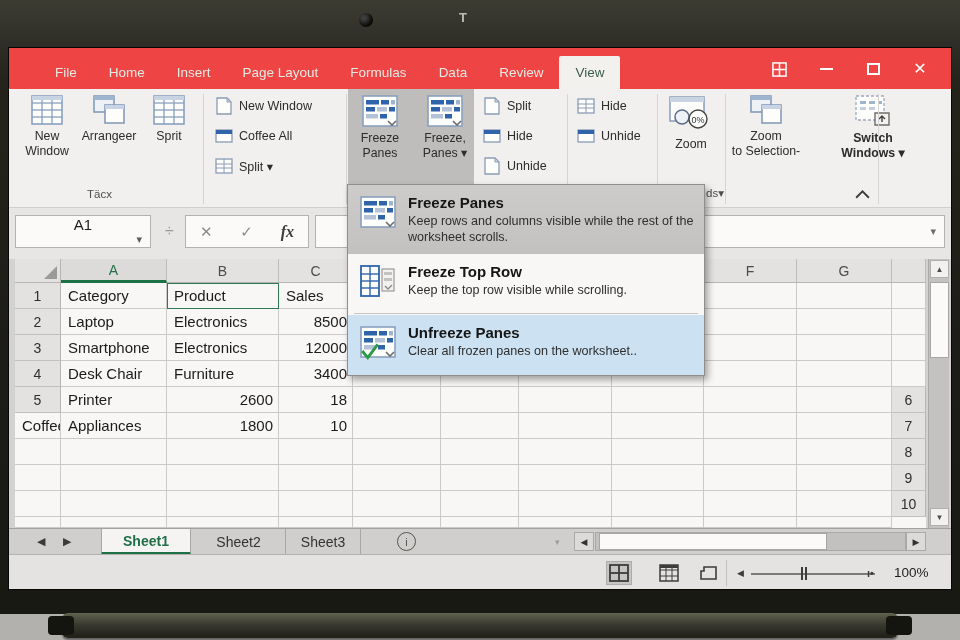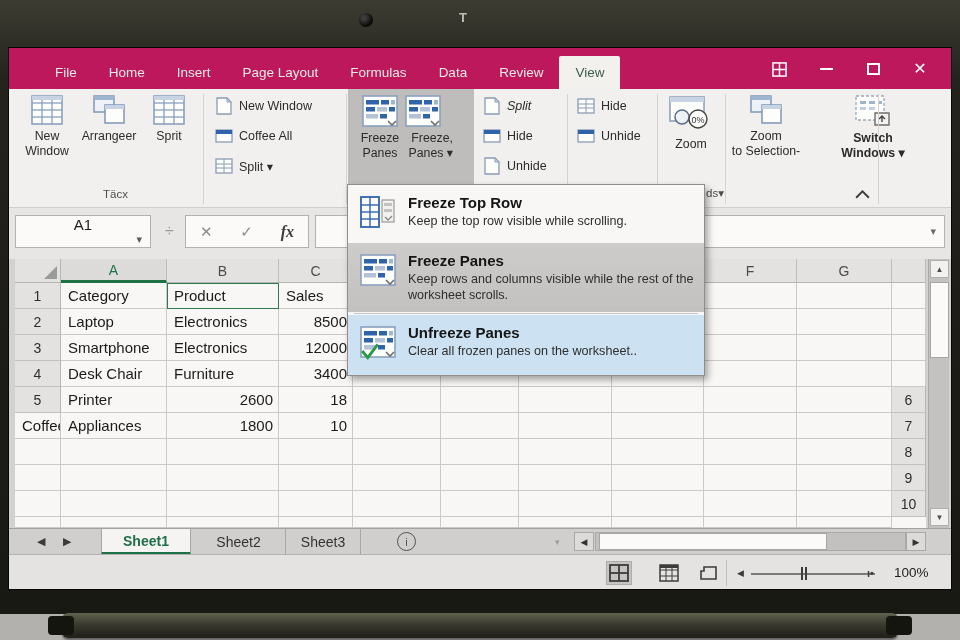--- a/index.html
+++ b/index.html
@@ -13,21 +13,21 @@
   .desk{position:absolute;left:0;top:612px;width:960px;height:28px;background:#b2b1ae;}
   .hinge{position:absolute;left:62px;top:613px;width:836px;height:25px;border-radius:6px;
          background:linear-gradient(#62624f,#3a3a30 45%,#23231c 90%);box-shadow:0 2px 2px rgba(0,0,0,.45);}
   .hinge:before,.hinge:after{content:"";position:absolute;top:3px;width:26px;height:19px;background:#15150f;border-radius:4px;}
   .hinge:before{left:-14px;} .hinge:after{right:-14px;}
   .bezel-bottom{position:absolute;left:0;top:588px;width:960px;height:26px;background:#191913;}
   
   .screen{position:absolute;left:8px;top:47px;width:944px;height:543px;background:#f1f0ee;
           border:1px solid #060604;overflow:hidden;}
   
-  .titlebar{position:absolute;left:0;top:0;width:944px;height:41px;background:#be185d;padding-left:36px;}
+  .titlebar{position:absolute;left:0;top:0;width:944px;height:41px;background:#ef4444;padding-left:36px;}
   .tabs{position:absolute;left:30px;bottom:0;display:flex;height:33px;align-items:stretch;}
   .tab{padding:0 16px;display:flex;align-items:center;font-size:13.5px;color:#e3ebe5;cursor:default;}
   .tab.active{background:#f2f1ee;color:#3c5e4c;border-radius:2px 2px 0 0;}
   .wc{position:absolute;left:761px;top:12px;display:flex;gap:29px;align-items:center;height:18px;}
   .wc .it{width:18px;height:18px;display:flex;align-items:center;justify-content:center;color:#fff;}
   .wc .min{width:13px;height:2px;background:#fff;}
   .wc .max{width:13px;height:12px;border:2px solid #fff;}
   .wc .cls{font-size:16px;line-height:16px;}
   
   .ribbon{position:absolute;left:0;top:41px;width:944px;height:119px;background:#f1f0ee;border-bottom:1px solid #cfcecc;}
@@ -261,21 +261,21 @@
             <use href="#sym-win2"></use>
           </svg>
       <div>Arrangeer</div>
     </div>
     <div class="bigbtn" style="left:130px;">
       <svg class="ic" width="32" height="30">
             <use href="#sym-grid"></use>
           </svg>
       <div>Sprit</div>
     </div>
-    <div class="gname" style="left:94px;top:99px;">Täcx</div>
+    <div class="gname" style="left:78px;top:99px;">Täcx</div>
     <div class="rdiv" style="left:194px;"></div>
 
     <div class="smallbtn" style="left:206px;top:8px;">
       <svg width="18" height="18">
             <use href="#sym-page"></use>
           </svg>
       <span>New Window</span>
     </div>
     <div class="smallbtn" style="left:206px;top:38px;">
       <svg width="18" height="18">
@@ -290,28 +290,28 @@
       <span>Split ▾</span>
     </div>
     <div class="rdiv" style="left:337px;"></div>
 
     <div class="bigbtn" style="left:341px;width:60px;">
       <svg class="ic" width="36" height="32">
             <use href="#sym-freeze"></use>
           </svg>
       <div><span>Freeze</span><br><span>Panes</span></div>
     </div>
-    <div class="bigbtn" style="left:384px;width:60px;text-align:right;">
+    <div class="bigbtn" style="left:406px;width:60px;">
       <svg class="ic" width="36" height="32">
             <use href="#sym-freeze"></use>
           </svg>
       <div><span>Freeze,</span><br><span>Panes ▾</span></div>
     </div>
 
-    <div class="smallbtn" style="left:474px;top:8px;font-style:italic;">
+    <div class="smallbtn" style="left:474px;top:8px;">
       <svg width="18" height="18">
             <use href="#sym-page"></use>
           </svg>
       <span>Split</span>
     </div>
     <div class="smallbtn" style="left:474px;top:38px;">
       <svg width="18" height="18">
             <use href="#sym-winbar"></use>
           </svg>
       <span>Hide</span>
@@ -510,36 +510,36 @@
           <div class="cell"></div>
         </div>
     <div class="vscroll">
       <div class="btn" style="top:1px;">▲</div>
       <div class="thumb"></div>
       <div class="btn" style="top:249px;">▼</div>
     </div>
   </div>
 
   <div class="menu">
+    <div class="mi gray" style="min-height:64px;">
+      <svg class="micon" width="36" height="32">
+            <use href="#sym-freeze"></use>
+          </svg>
+      <div class="mtext">
+        <div class="mtitle">Freeze Panes</div>
+        <div class="mdesc">Keep rows and columns visible while the rest of the worksheet scrolls.</div>
+      </div>
+    </div>
     <div class="mi" style="min-height:58px;">
       <svg class="micon" width="36" height="32">
             <use href="#sym-toprow"></use>
           </svg>
       <div class="mtext">
         <div class="mtitle">Freeze Top Row</div>
         <div class="mdesc">Keep the top row visible while scrolling.</div>
-      </div>
-    </div>
-    <div class="mi gray" style="min-height:64px;">
-      <svg class="micon" width="36" height="32">
-            <use href="#sym-freeze"></use>
-          </svg>
-      <div class="mtext">
-        <div class="mtitle">Freeze Panes</div>
-        <div class="mdesc">Keep rows and columns visible while the rest of the worksheet scrolls.</div>
       </div>
     </div>
     <div class="msep"></div>
     <div class="mi blue" style="min-height:60px;">
       <span class="micon" style="width:36px;height:32px;display:block;">
         <svg width="36" height="32">
               <use href="#sym-freeze"></use>
             </svg>
         <svg class="mcheck" width="20" height="18">
               <use href="#sym-check"></use>

